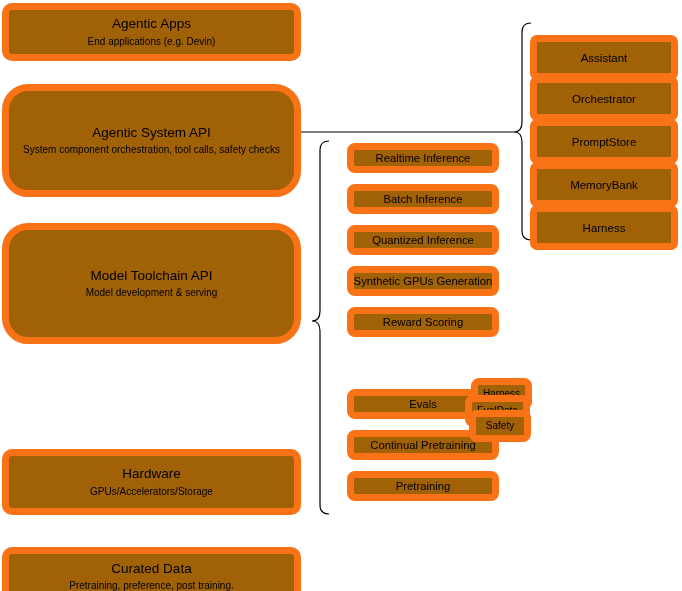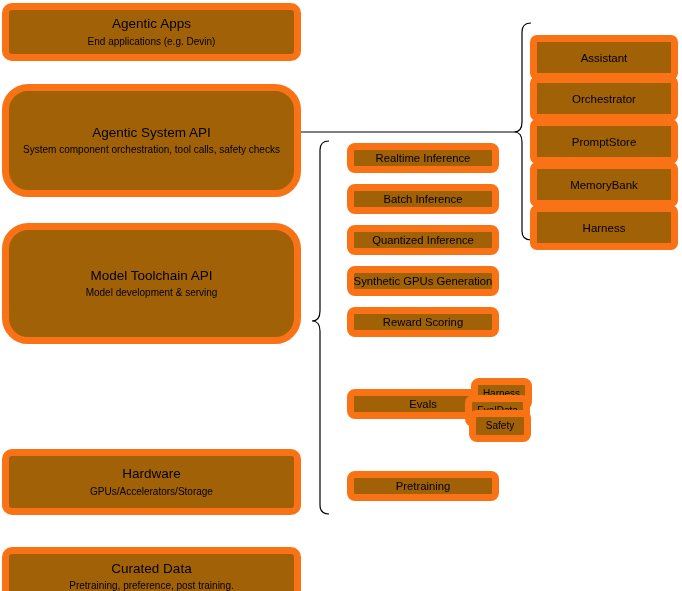--- a/index.html
+++ b/index.html
@@ -132,20 +132,23 @@
   </div>
   <div class="node midbox" style="top:266px;">
     <span>Synthetic GPUs Generation</span>
   </div>
   <div class="node midbox" style="top:307px;">
     <span>Reward Scoring</span>
   </div>
   <div class="node midbox" style="top:389px;">
     <span>Evals</span>
   </div>
+  <div class="node midbox" style="top:430px;">
+    <span>Continual Pretraining</span>
+  </div>
   <div class="node midbox" style="top:471px;">
     <span>Pretraining</span>
   </div>
 
   <div class="node pill" style="left:471px; top:378px; width:61px;">
     <span>Harness</span>
   </div>
   <div class="node pill" style="left:465px; top:395px; width:65px;">
     <span>EvalData</span>
   </div>

